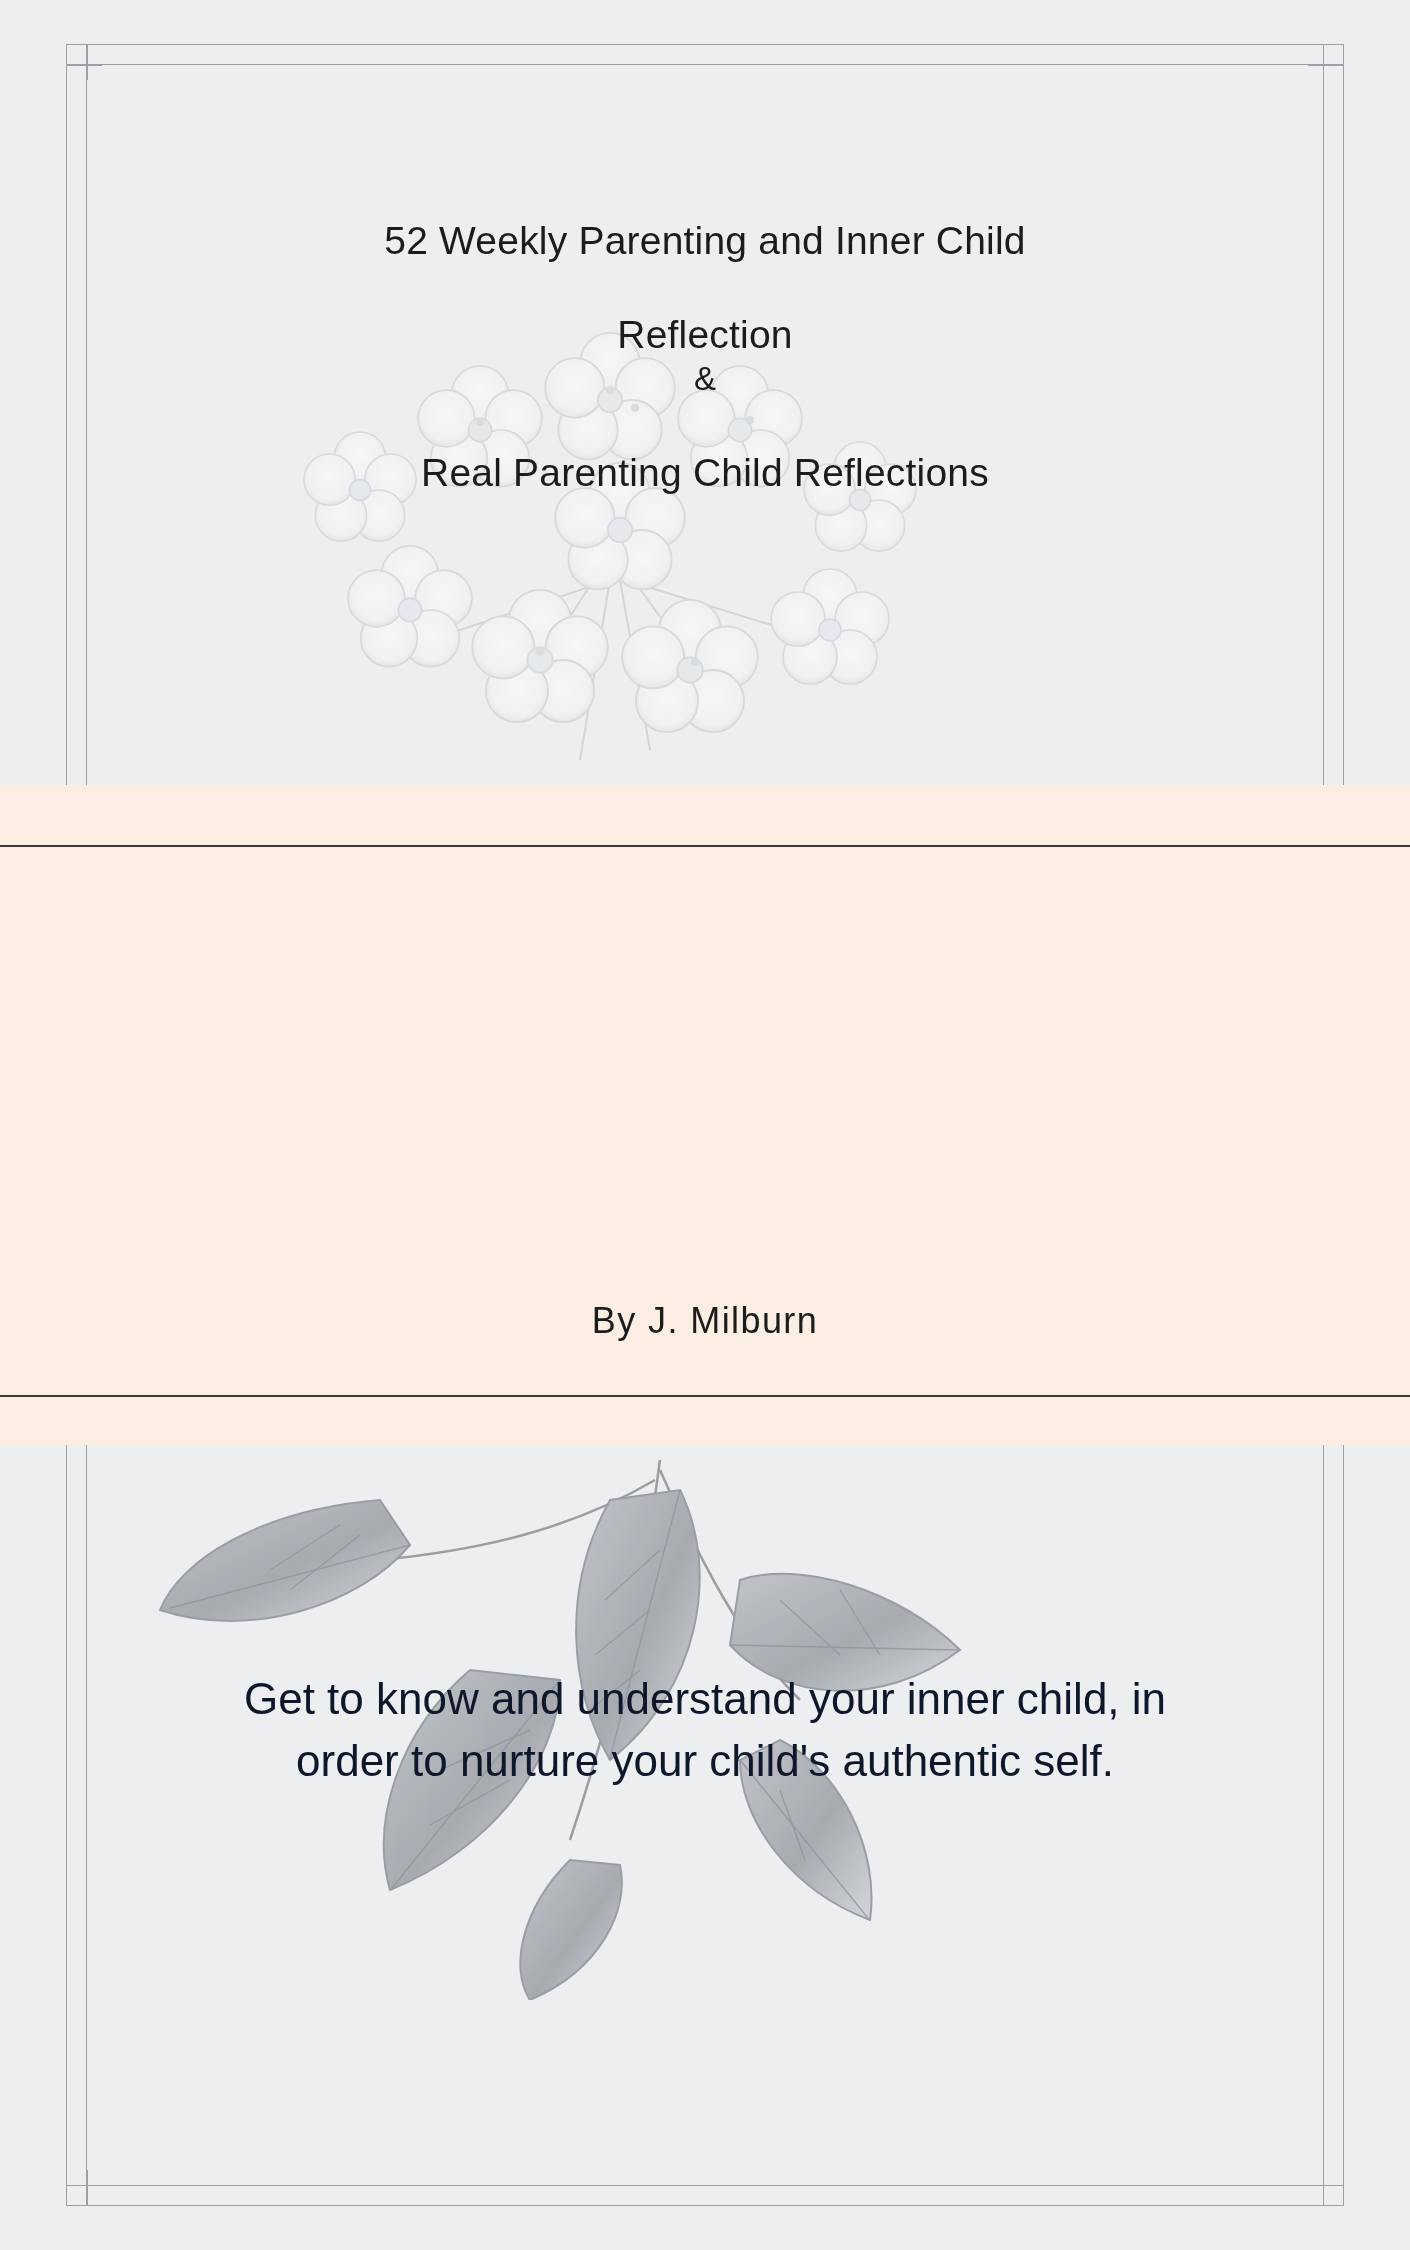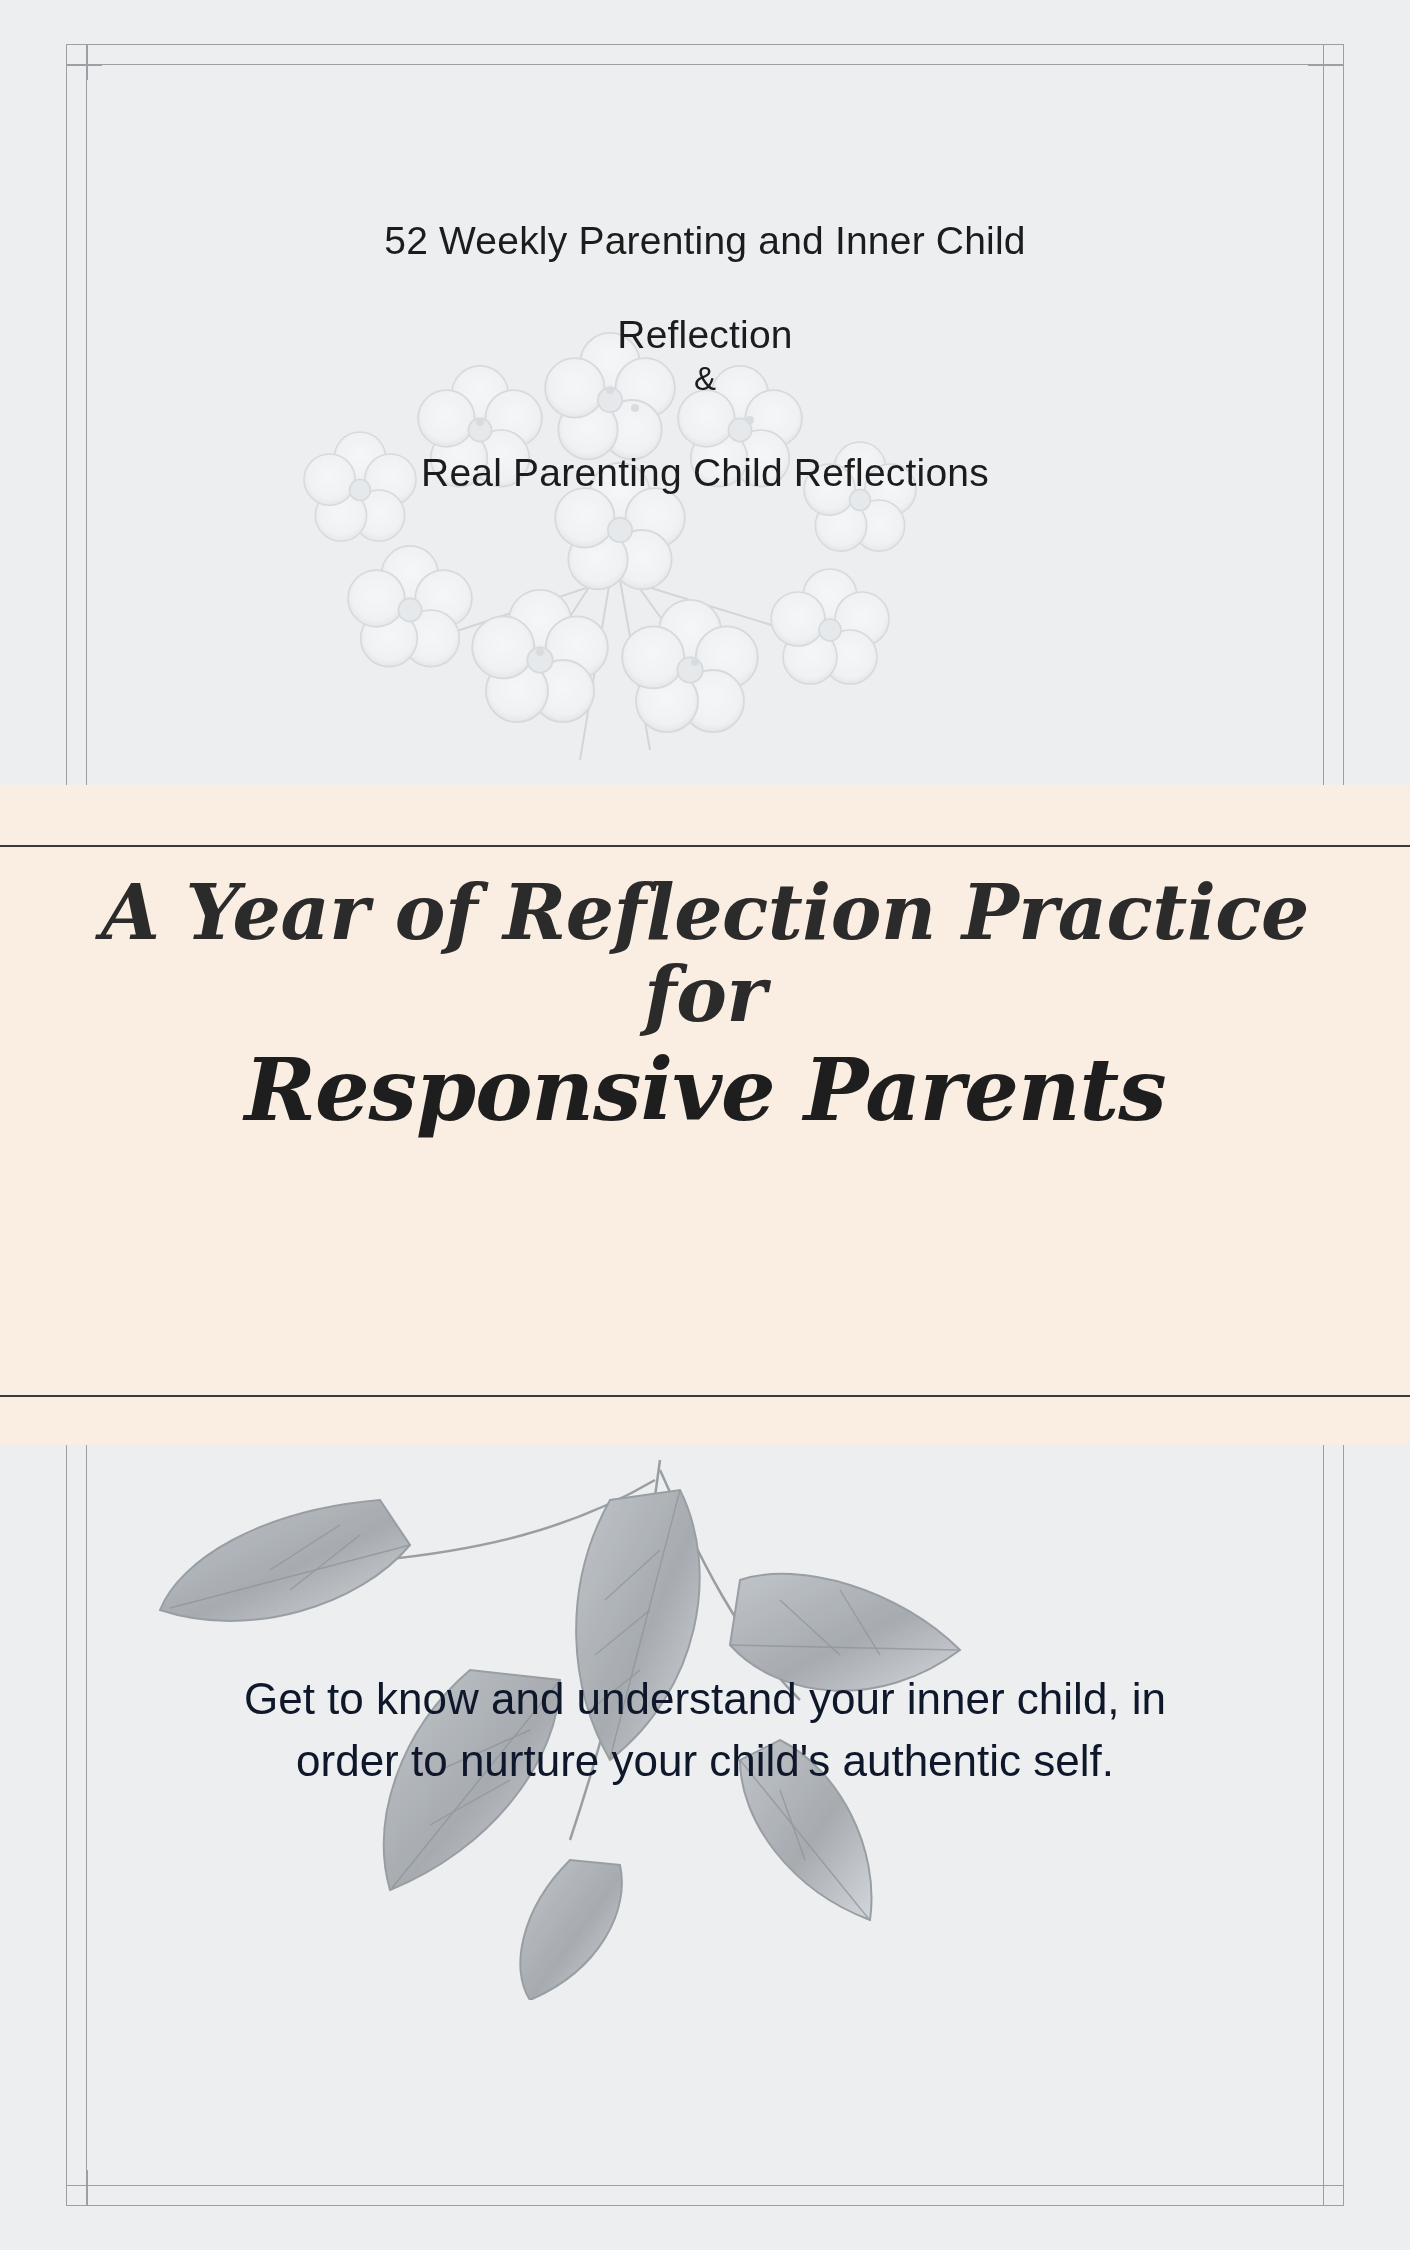--- a/index.html
+++ b/index.html
@@ -371,23 +371,19 @@
     <div class="line">52 Weekly Parenting and Inner Child</div>
     <div class="line">Reflection</div>
     <div class="amp">&amp;</div>
     <div class="line">Real Parenting Child Reflections</div>
   </div>
 
   <div class="band"></div>
   <div class="band-rule top"></div>
   <div class="band-rule bottom"></div>
 
-  <div class="title-wrap">
-    <div class="title-1">A Year of Reflection Practice</div>
-    <div class="title-1">for</div>
-    <div class="title-2">Responsive Parents</div>
-  </div>
-
+
+  <div class="author">By J. Milburn</div>
 
   <div class="description">Get to know and understand your inner child, in order to nurture your child's authentic self.</div>
 
 
 </div>
 
 </body></html>

